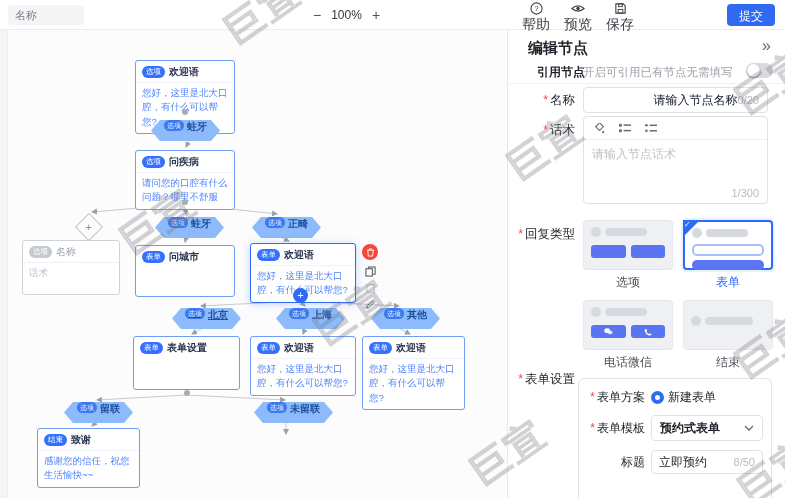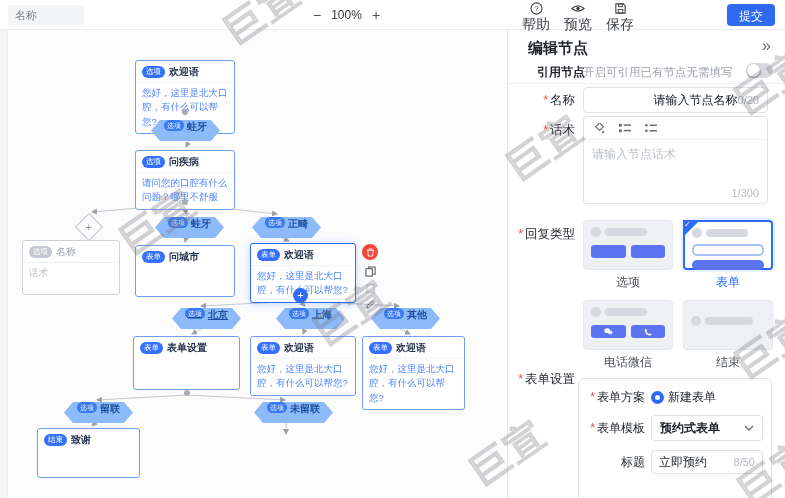--- a/index.html
+++ b/index.html
@@ -246,20 +246,21 @@
        <span class="nbadge">表单</span>
        <span class="ntitle">欢迎语</span>
      </div>
      <div class="nbody">您好，这里是北大口腔，有什么可以帮您?</div>
       </div>
       <div class="fnode" style="left: 37px; top: 398px; width: 103px; min-height: 50px;">
         <div class="nhead">
        <span class="nbadge">结束</span>
        <span class="ntitle">致谢</span>
      </div>
+     <div class="nbody">感谢您的信任，祝您生活愉快~~</div>
       </div>
       <div class="hex" style="left: 151px; top: 90px;">
         <span class="hbadge">选项</span>
                   <span>蛀牙</span>
       </div>
       <div class="hex" style="left: 155px; top: 187px;">
         <span class="hbadge">选项</span>
                   <span>蛀牙</span>
       </div>
       <div class="hex" style="left: 252px; top: 187px;">

